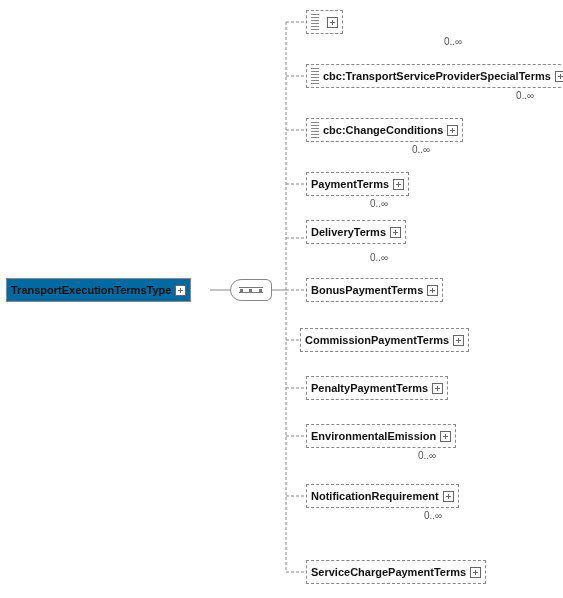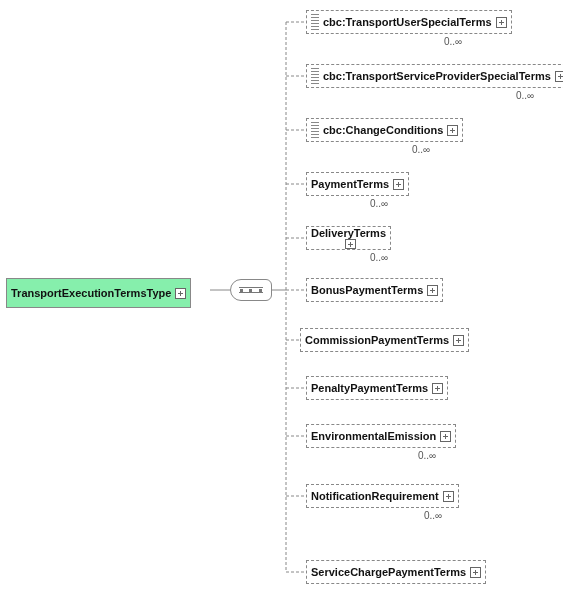--- a/index.html
+++ b/index.html
@@ -24,22 +24,22 @@
     width: 563px; height: 598px;
     pointer-events: none;
   }
 
   
   .root-node {
     position: absolute;
     display: flex;
     align-items: center;
     border: 1px solid #888;
-    background: #86efac;
-    height: 30px;
+    background: #0369a1;
+    height: 24px;
     padding: 0 4px;
   }
   .root-node .label {
     font-weight: bold;
     color: #111;
     white-space: nowrap;
   }
   .expand-painted {
     width: 11px; height: 11px;
     border: 1px solid #666;
@@ -148,21 +148,20 @@
   </div>
 
   <div class="seq" style="left:230px; top:279px;">
     <div class="seq-inner">
       <div class="seq-mid"></div>
     </div>
   </div>
 
   <div class="child" style="left:306px; top:10px;">
     <span class="stripe"></span>
-    <span class="label">cbc:TransportUserSpecialTerms</span>
     <span class="expand-painted"></span>
   </div>
   <div class="card-caption" style="left:444px; top:36px;">0..∞</div>
 
   <div class="child" style="left:306px; top:64px;">
     <span class="stripe"></span>
     <span class="label">cbc:TransportServiceProviderSpecialTerms</span>
     <span class="expand-painted"></span>
   </div>
   <div class="card-caption" style="left:516px; top:90px;">0..∞</div>
@@ -173,21 +172,21 @@
     <span class="expand-painted"></span>
   </div>
   <div class="card-caption" style="left:412px; top:144px;">0..∞</div>
 
   <div class="child" style="left:306px; top:172px;">
     <span class="label">PaymentTerms</span>
     <span class="expand-painted"></span>
   </div>
   <div class="card-caption" style="left:370px; top:198px;">0..∞</div>
 
-  <div class="child" style="left:306px; top:226px;flex-direction:column;">
+  <div class="child" style="left:306px; top:220px;">
     <span class="label">DeliveryTerms</span>
     <span class="expand-painted"></span>
   </div>
   <div class="card-caption" style="left:370px; top:252px;">0..∞</div>
 
   <div class="child" style="left:306px; top:278px;text-align:right;">
     <span class="label">BonusPaymentTerms</span>
     <span class="expand-painted"></span>
   </div>
 

